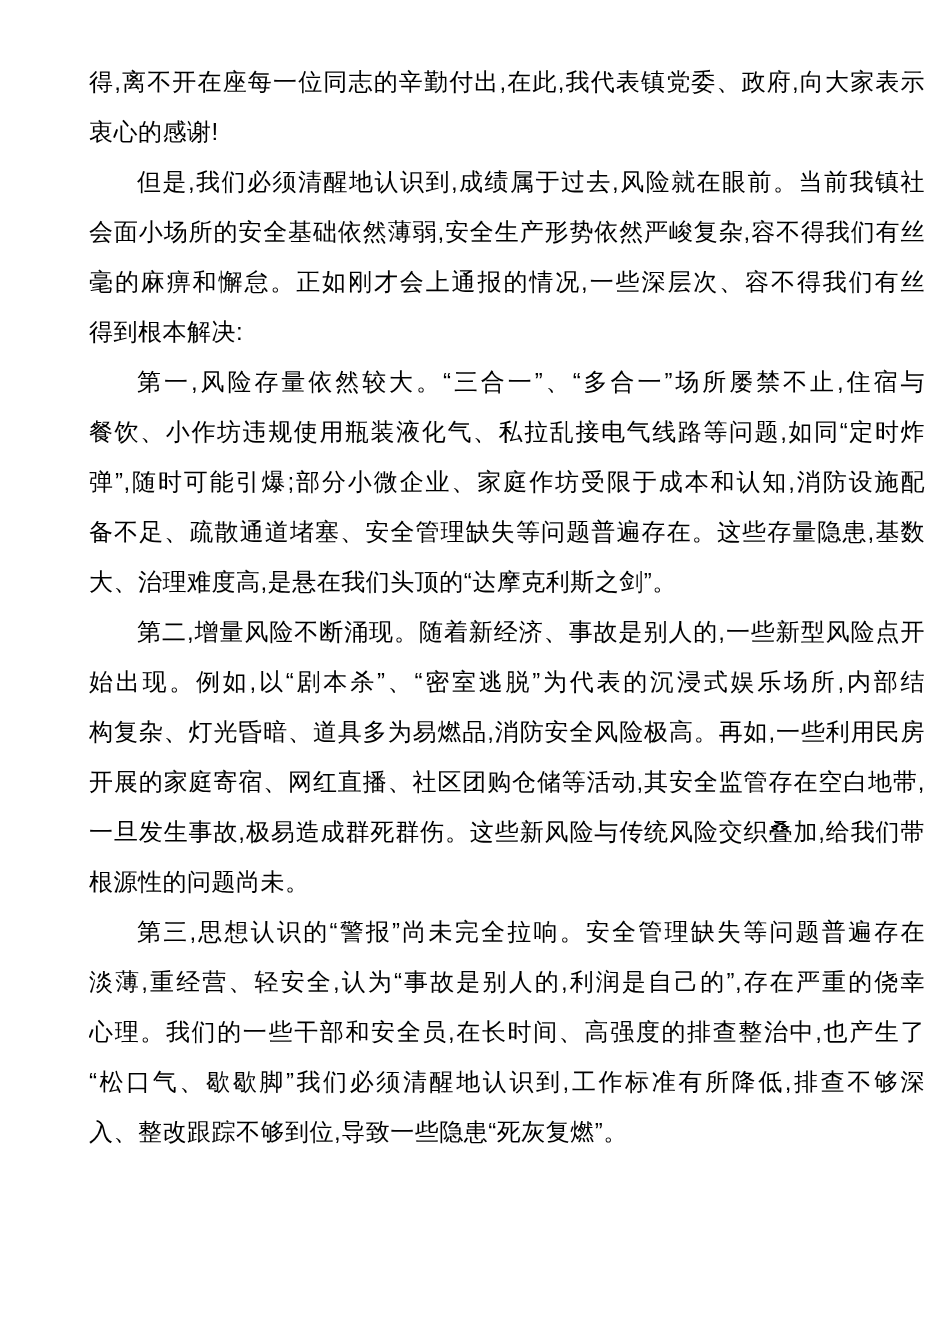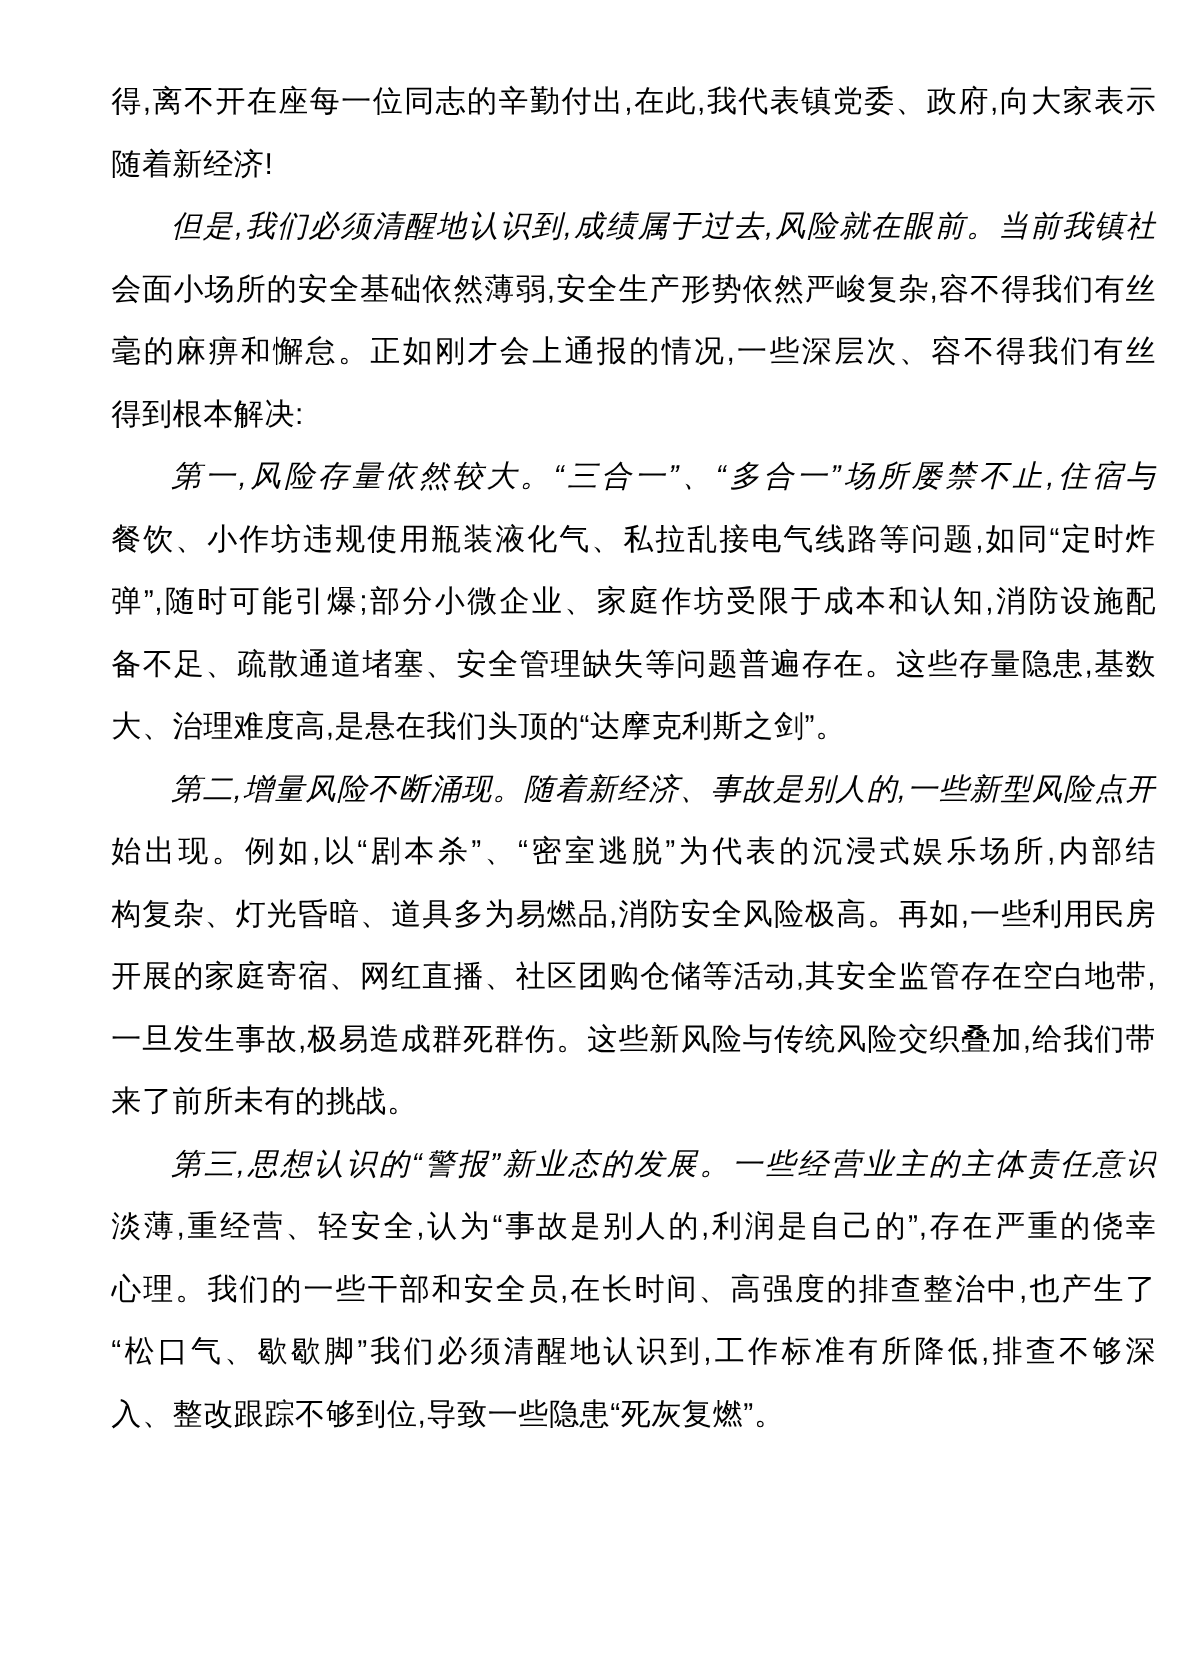--- a/index.html
+++ b/index.html
@@ -40,54 +40,53 @@
     text-align-last: justify;
   }
   
   .line.para-end {
     text-align: left;
     text-align-last: left;
   }
   
   .line.indent {
     text-indent: 2em;
-    font-style: italic;
   }
 </style>
 </head>
 <body>
 
 <div class="page">
   <div class="doc-body">
       <div class="paragraph">
         <div class="line fill">得,离不开在座每一位同志的辛勤付出,在此,我代表镇党委、政府,向大家表示</div>
-        <div class="line para-end">随着新经济!</div>
+        <div class="line para-end">衷心的感谢!</div>
       </div>
       <div class="paragraph">
         <div class="line fill indent">但是,我们必须清醒地认识到,成绩属于过去,风险就在眼前。当前我镇社</div>
         <div class="line fill">会面小场所的安全基础依然薄弱,安全生产形势依然严峻复杂,容不得我们有丝</div>
         <div class="line fill">毫的麻痹和懈怠。正如刚才会上通报的情况,一些深层次、容不得我们有丝</div>
         <div class="line para-end">得到根本解决:</div>
       </div>
       <div class="paragraph">
         <div class="line fill indent">第一,风险存量依然较大。“三合一”、“多合一”场所屡禁不止,住宿与</div>
         <div class="line fill">餐饮、小作坊违规使用瓶装液化气、私拉乱接电气线路等问题,如同“定时炸</div>
         <div class="line fill">弹”,随时可能引爆;部分小微企业、家庭作坊受限于成本和认知,消防设施配</div>
         <div class="line fill">备不足、疏散通道堵塞、安全管理缺失等问题普遍存在。这些存量隐患,基数</div>
         <div class="line para-end">大、治理难度高,是悬在我们头顶的“达摩克利斯之剑”。</div>
       </div>
       <div class="paragraph">
         <div class="line fill indent">第二,增量风险不断涌现。随着新经济、事故是别人的,一些新型风险点开</div>
         <div class="line fill">始出现。例如,以“剧本杀”、“密室逃脱”为代表的沉浸式娱乐场所,内部结</div>
         <div class="line fill">构复杂、灯光昏暗、道具多为易燃品,消防安全风险极高。再如,一些利用民房</div>
         <div class="line fill">开展的家庭寄宿、网红直播、社区团购仓储等活动,其安全监管存在空白地带,</div>
         <div class="line fill">一旦发生事故,极易造成群死群伤。这些新风险与传统风险交织叠加,给我们带</div>
-        <div class="line para-end">来了前所未有的挑战。</div>
+        <div class="line para-end">根源性的问题尚未。</div>
       </div>
       <div class="paragraph">
-        <div class="line fill indent">第三,思想认识的“警报”新业态的发展。一些经营业主的主体责任意识</div>
+        <div class="line fill indent">第三,思想认识的“警报”尚未完全拉响。安全管理缺失等问题普遍存在</div>
         <div class="line fill">淡薄,重经营、轻安全,认为“事故是别人的,利润是自己的”,存在严重的侥幸</div>
         <div class="line fill">心理。我们的一些干部和安全员,在长时间、高强度的排查整治中,也产生了</div>
         <div class="line fill">“松口气、歇歇脚”我们必须清醒地认识到,工作标准有所降低,排查不够深</div>
         <div class="line para-end">入、整改跟踪不够到位,导致一些隐患“死灰复燃”。</div>
       </div>
     </div>
 </div>
 
 </body></html>

